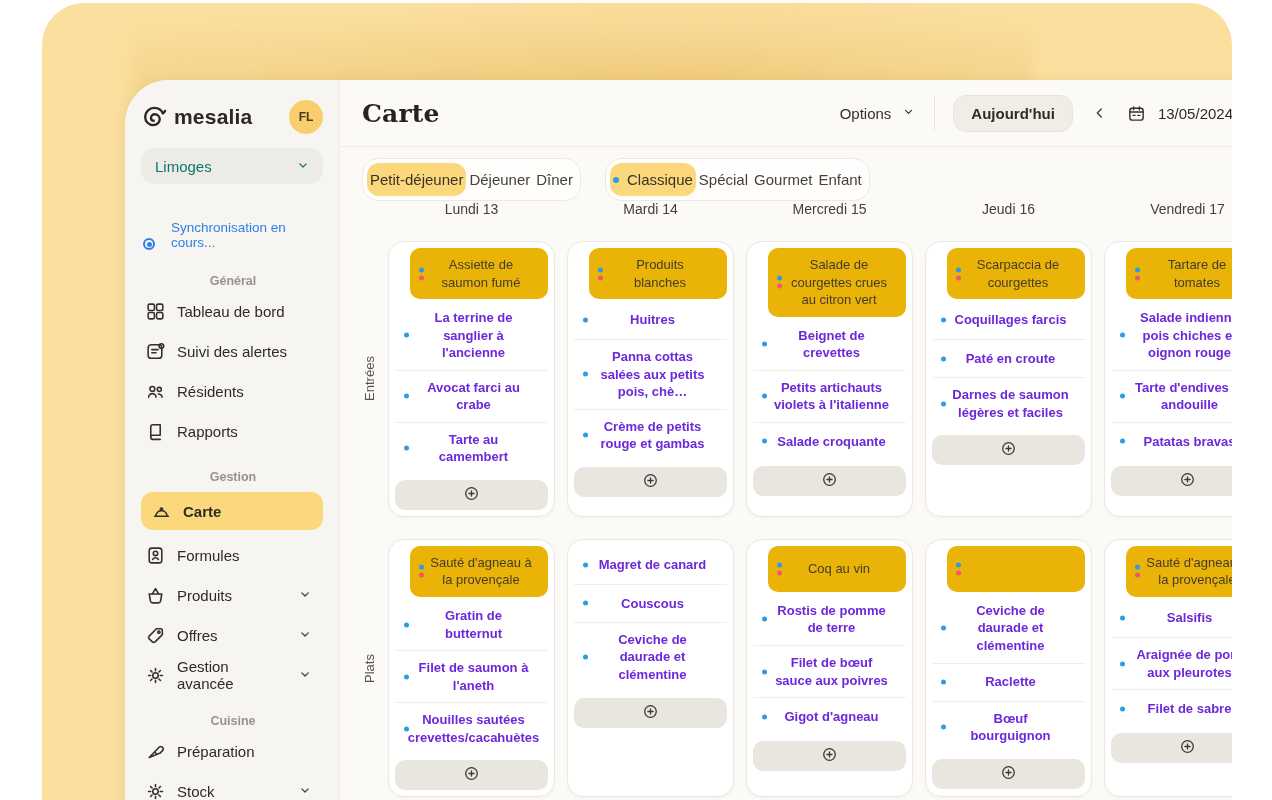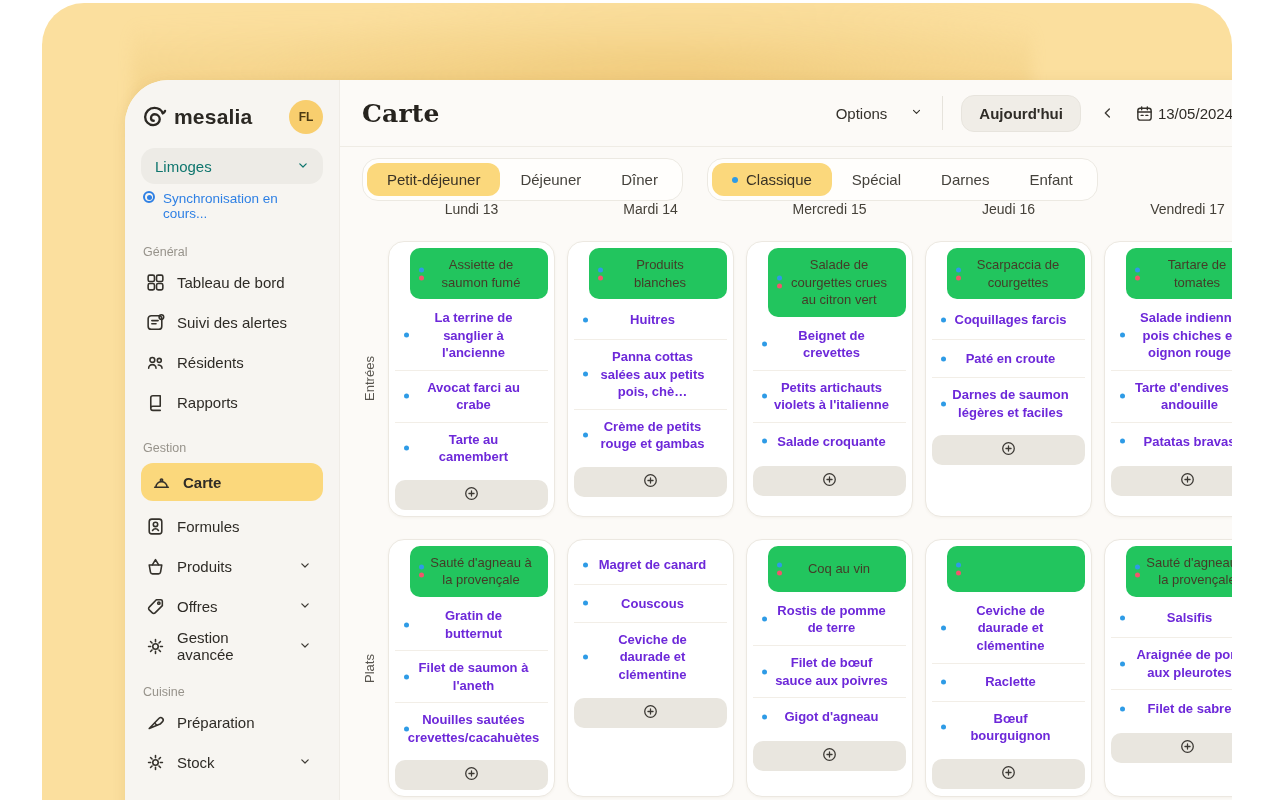--- a/index.html
+++ b/index.html
@@ -42,60 +42,60 @@
     margin-left:auto; width:34px; height:34px; border-radius:50%;
     background:#f8ce6e; color:#4c3a12; font-size:12px; font-weight:700;
     display:flex; align-items:center; justify-content:center; cursor:pointer;
   }
   .site-select {
     margin-top:14px; height:36px; background:#edebe6; border-radius:14px;
     display:flex; align-items:center; padding:0 12px 0 14px; cursor:pointer;
     font-size:15px; font-weight:500; color:#0f766e;
   }
   .site-select .chev { margin-left:auto; }
-  .sync-row { margin-top:7px; display:flex; align-items:flex-start; gap:8px; padding-left:2px; }
+  .sync-row { margin-top:36px; display:flex; align-items:flex-end; gap:16px; padding-left:2px; }
   .sync-dot {
     width:12px; height:12px; border-radius:50%; border:2px solid #2f80e4;
     display:flex; align-items:center; justify-content:center; flex:0 0 auto;
   }
   .sync-dot i { width:5px; height:5px; border-radius:50%; background:#2f80e4; }
   .sync-text { color:#2f80e4; font-size:13.5px; font-weight:500; }
-  .nav-section-label { margin:24px 0 8px 2px; font-size:12.5px; color:#97938b; font-weight:400; }
+  .nav-section-label { margin:24px 0 8px 2px; font-size:12.5px; color:#97938b; font-weight:700;text-align:center; }
   .nav-item {
     height:30px; margin-bottom:10px; display:flex; align-items:center; gap:11px;
     padding:0 10px 0 4px; border-radius:12px; cursor:pointer;
     font-size:15px; font-weight:500; color:#2e2b26;
   }
   .nav-item .nicon { width:21px; height:21px; color:#34312b; flex:0 0 auto; }
   .nav-item .chev { margin-left:auto; color:#3f3c36; }
   .nav-item.active {
     background:#fbd87c; height:38px; margin:2px 0 10px 0; padding-left:10px; font-weight:700;
   }
   
   .main { flex:1; padding:0 22px; min-width:0; }
   .main-header { height:66px; display:flex; align-items:center; }
   .page-title { font-family:"DejaVu Serif","Liberation Serif",serif; font-size:25px; font-weight:700; color:#26231e; letter-spacing:.2px; }
   .header-right { margin-left:auto; display:flex; align-items:center; gap:18px; }
-  .options-btn { display:flex; align-items:center; gap:22px; font-size:15px; font-weight:500; cursor:pointer; color:#34312b; }
+  .options-btn { display:flex; align-items:center; gap:10px; font-size:15px; font-weight:500; cursor:pointer; color:#34312b; }
   .vdivider { width:1px; height:34px; background:#e6e3dc; }
   .today-btn {
     background:#f0ede7; border:1px solid #e7e4dd; border-radius:13px; padding:9px 17px;
     font-size:15px; font-weight:600; color:#2f2c27; cursor:pointer;
   }
   .chev-left { width:18px; height:18px; color:#3f3c37; cursor:pointer; }
-  .date-btn { display:flex; align-items:center; gap:4px; font-size:15px; font-weight:500; cursor:pointer; color:#2f2c27; white-space:nowrap; }
+  .date-btn { display:flex; align-items:center; gap:12px; font-size:15px; font-weight:500; cursor:pointer; color:#2f2c27; white-space:nowrap; }
   .date-btn .cal { width:19px; height:19px; color:#34312b; }
   .header-divider { height:1px; background:#efece5; margin:0 -22px; }
   
   .tabs-row { margin-top:11px; display:flex; gap:24px; }
   .tab-group {
     display:inline-flex; background:#fffefc; border:1px solid #ece9e2; border-radius:16px; padding:4px;
   }
   .tab {
-    padding:8px 20px; border-radius:12px; font-size:15px; font-weight:500; color:#45423c;
+    padding:8px 3px; border-radius:12px; font-size:15px; font-weight:500; color:#45423c;
     cursor:pointer; display:flex; align-items:center; gap:8px; white-space:nowrap;
   }
   .tab.active { background:#fbd87c; color:#393226; }
   .tab .tdot { width:6px; height:6px; border-radius:50%; background:#2e9be6; }
   
   .days-grid, .grid-row {
     display:grid; grid-template-columns:14px repeat(5,167px); column-gap:12px;
   }
   .days-grid { margin-top:0; margin-bottom:24px; }
   .day-label { text-align:center; font-size:14px; font-weight:500; color:#454139; }
@@ -108,21 +108,21 @@
     background:#ffffff; border:1px solid #ece8e1; border-radius:16px; padding:6px;
     box-shadow:0 1px 3px rgba(90,70,20,.05); display:flex; flex-direction:column;
   }
   .tile {
     position:relative; display:flex; align-items:center; justify-content:center;
     text-align:center; padding:8px 16px 8px 20px; font-size:13px; line-height:1.35;
     color:#6d28d9; min-height:38px; cursor:pointer; background:#fff;font-weight:bold;
   }
   .tile.plain + .tile.plain { border-top:1px solid #f2eee7; }
   .tile.hl {
-    background:#22c55e; border-radius:10px; min-height:46px; margin-bottom:2px;
+    background:#eab308; border-radius:10px; min-height:46px; margin-bottom:2px;
     font-weight:500; color:#443c28;margin-left:15px;
   }
   .dots { position:absolute; left:9px; top:50%; transform:translateY(-50%);
     display:flex; flex-direction:column; gap:3px; }
   .dot { width:5px; height:5px; border-radius:50%; }
   .dot.blue { background:#2e9be6; }
   .dot.pink { background:#f2566b; }
   .add-tile {
     margin-top:6px; height:30px; background:#e9e6df; border:none; border-radius:10px;
     display:flex; align-items:center; justify-content:center; cursor:pointer; color:#3b3833;
@@ -312,21 +312,21 @@
           </div>
         <div class="tab-group" id="menu-tabs">
             <div class="tab active">
               <span class="tdot"></span>
               <span>Classique</span>
             </div>
             <div class="tab">
               <span>Spécial</span>
             </div>
             <div class="tab">
-              <span>Darnes</span>
+              <span>Gourmet</span>
             </div>
             <div class="tab">
               <span>Enfant</span>
             </div>
           </div>
       </div>
 
       <div class="days-grid" id="days-row">
           <span></span>
           <div class="day-label">Lundi 13</div>

